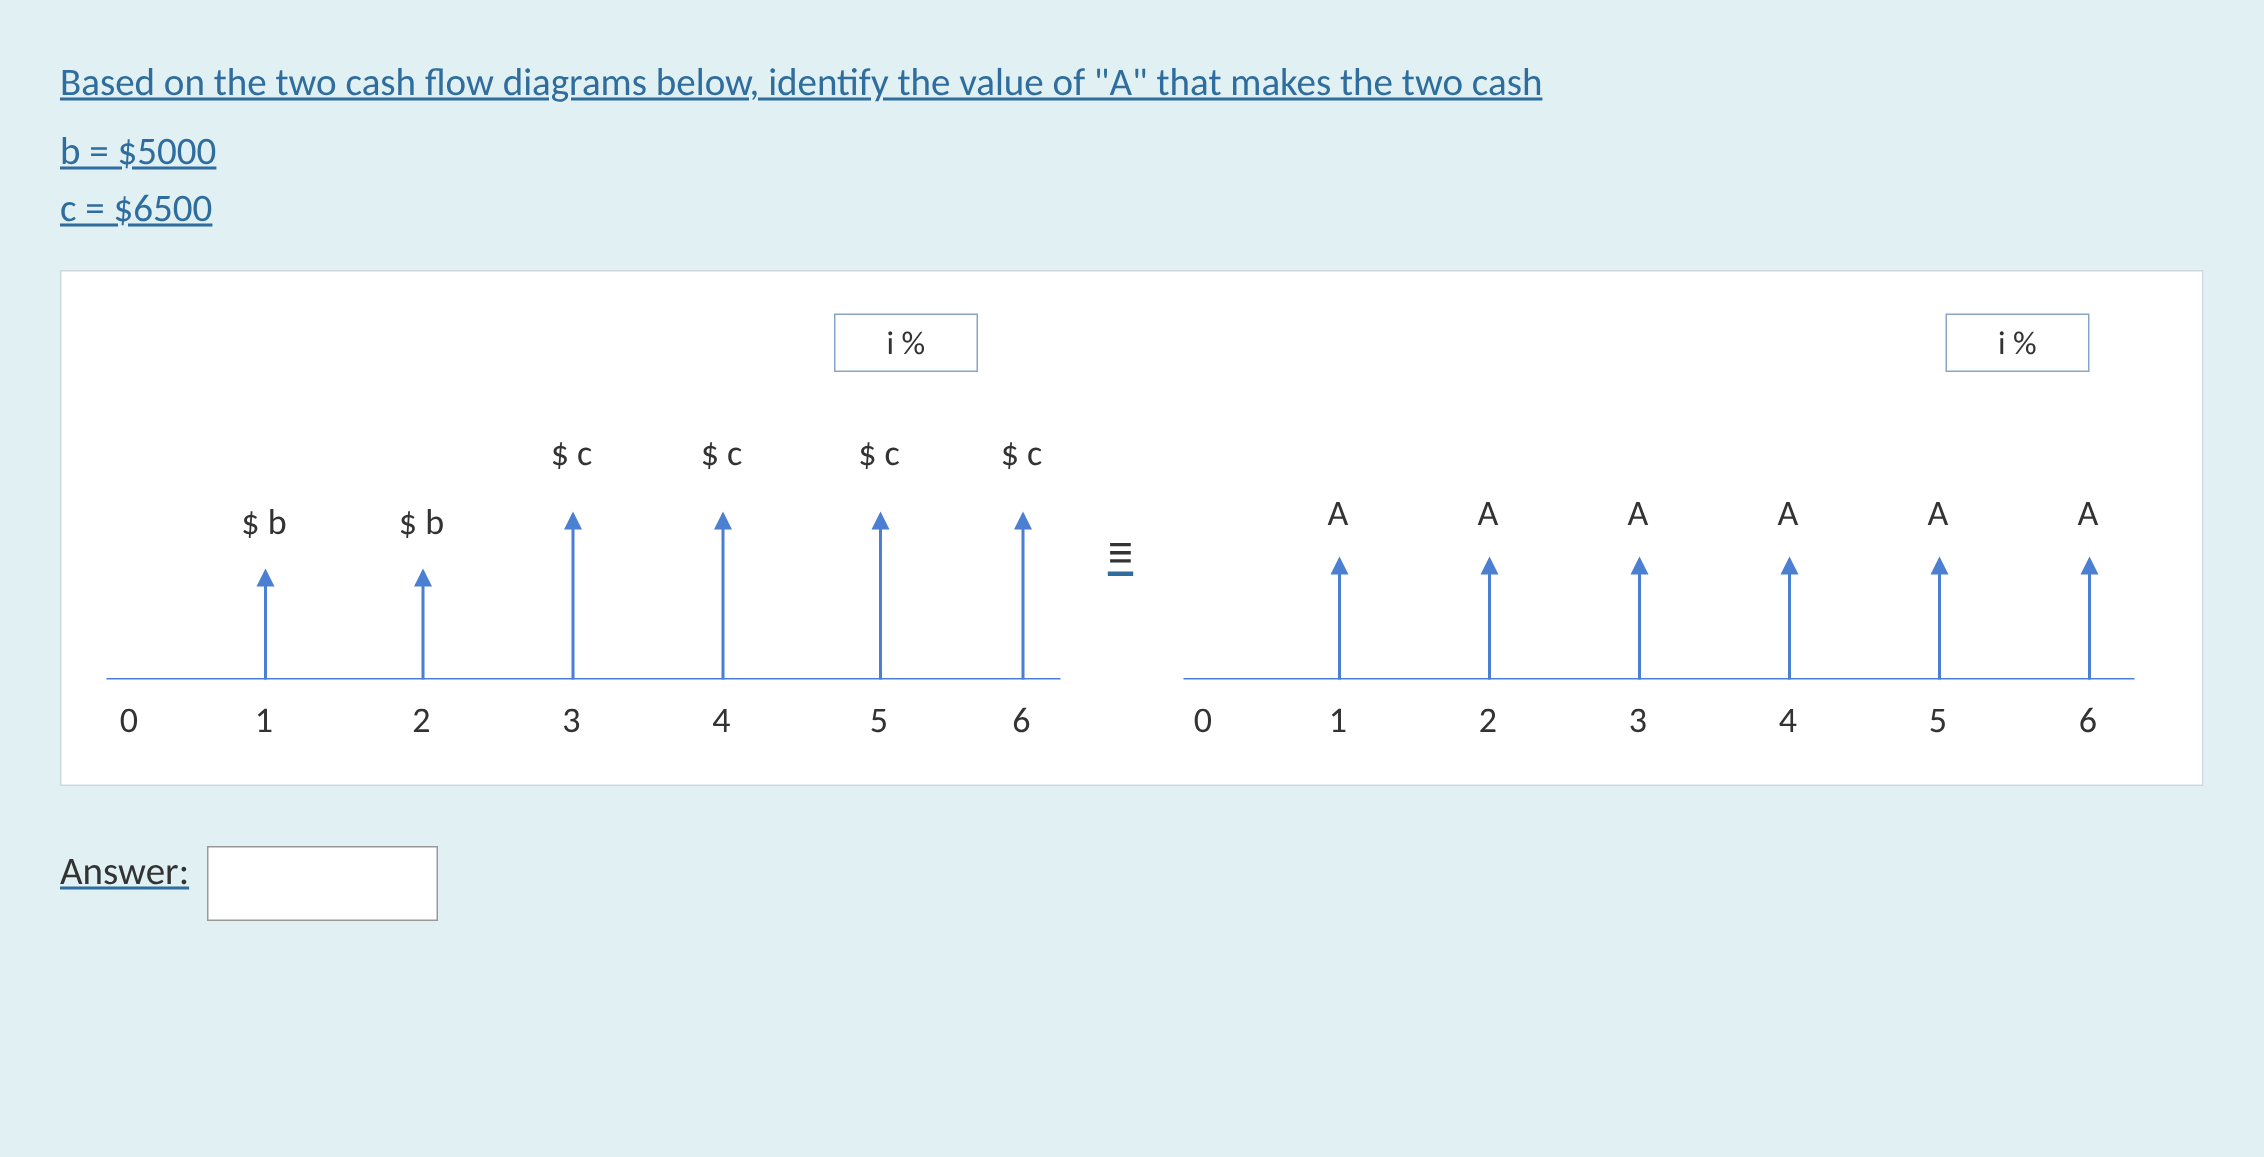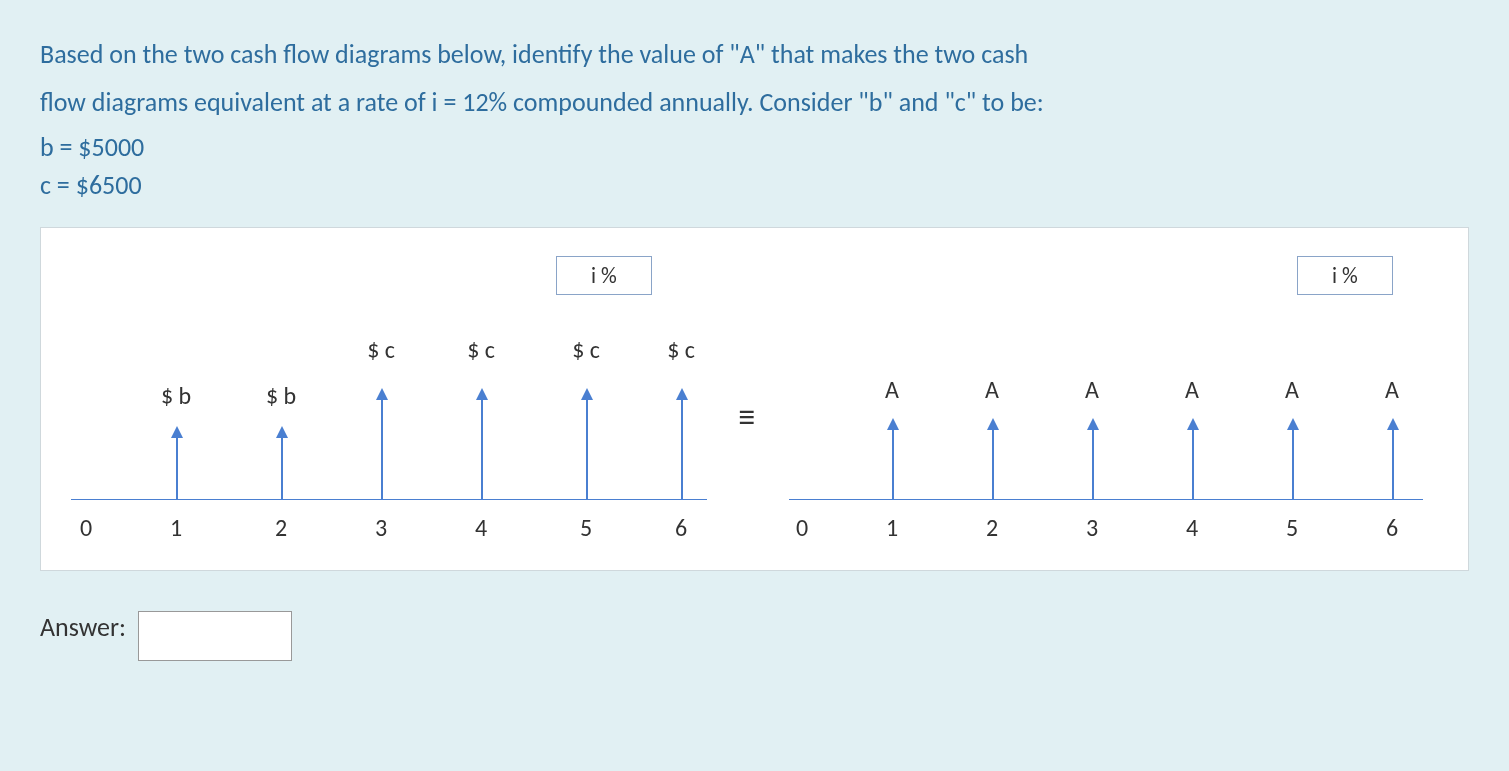--- a/index.html
+++ b/index.html
@@ -6,20 +6,21 @@
     margin: 0;
     padding: 0;
     background: #e1f0f3;
     font-family: "Segoe UI", Calibri, Arial, sans-serif;
     color: #2e6d9e;
   }
   .wrap {
     padding: 36px 40px 20px 40px;
     width: 1509px;
     box-sizing: border-box;
+    text-decoration: underline;
   }
   .question {
     font-size: 26px;
     line-height: 1.45;
     max-width: 1200px;
   }
   .question p { margin: 0 0 10px 0; }
   .vals p { margin: 6px 0; font-size:26px;}
   .diagram-box {
     background: #ffffff;
@@ -113,21 +114,20 @@
     padding:2px 6px;
   }
 </style>
 </head>
 <body>
 
 <div class="wrap">
 
   <div class="question">
     <p>Based on the two cash flow diagrams below, identify the value of "A" that makes the two cash</p>
-    <p>flow diagrams equivalent at a rate of i = 12% compounded annually. Consider "b" and "c" to be:</p>
   </div>
   <div class="vals">
     <p>b = $5000</p>
     <p>c = $6500</p>
   </div>
 
   <div class="diagram-box">
     <div class="chart" id="chart-left">
       <div class="rate-box" style="left: 515px;">i %</div>
       <div class="axis" style="left: 30px; right: 20px;"></div>

